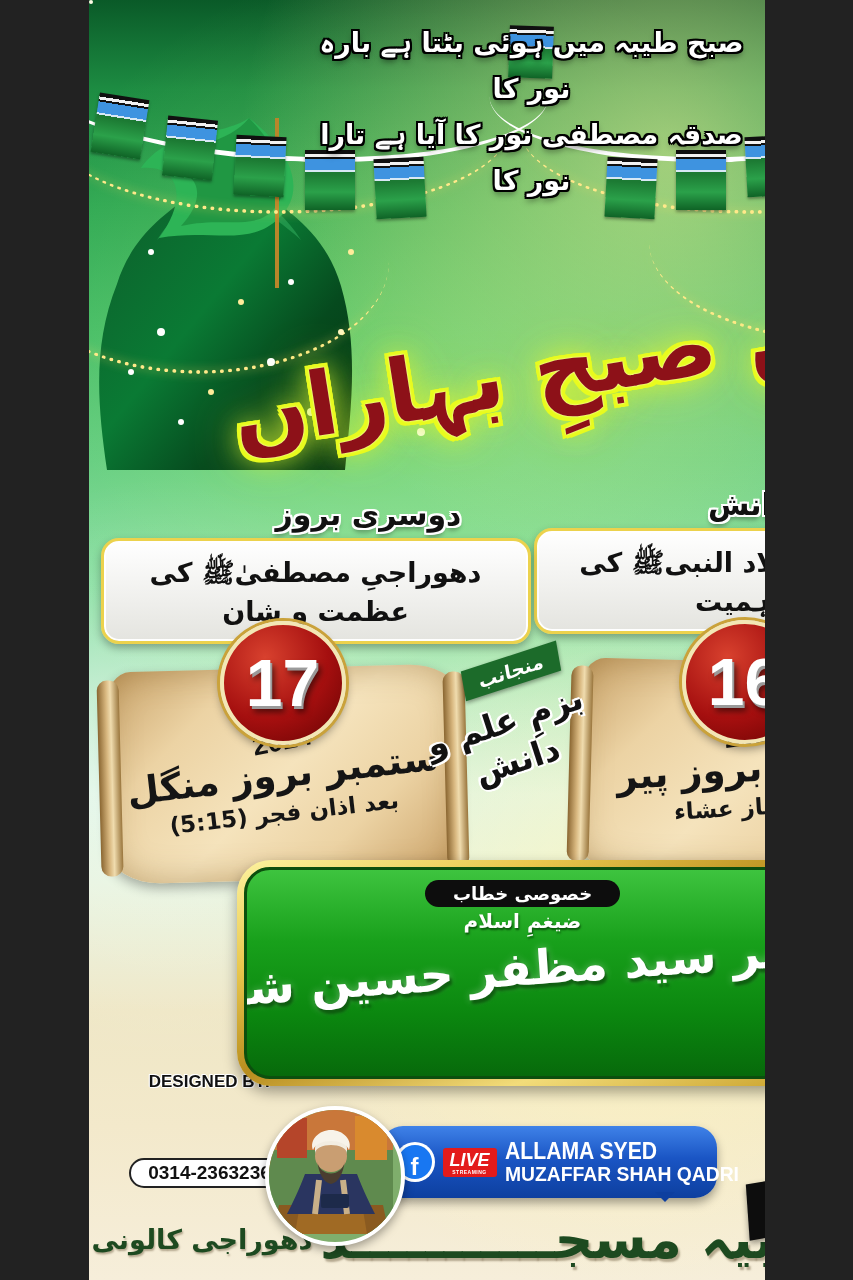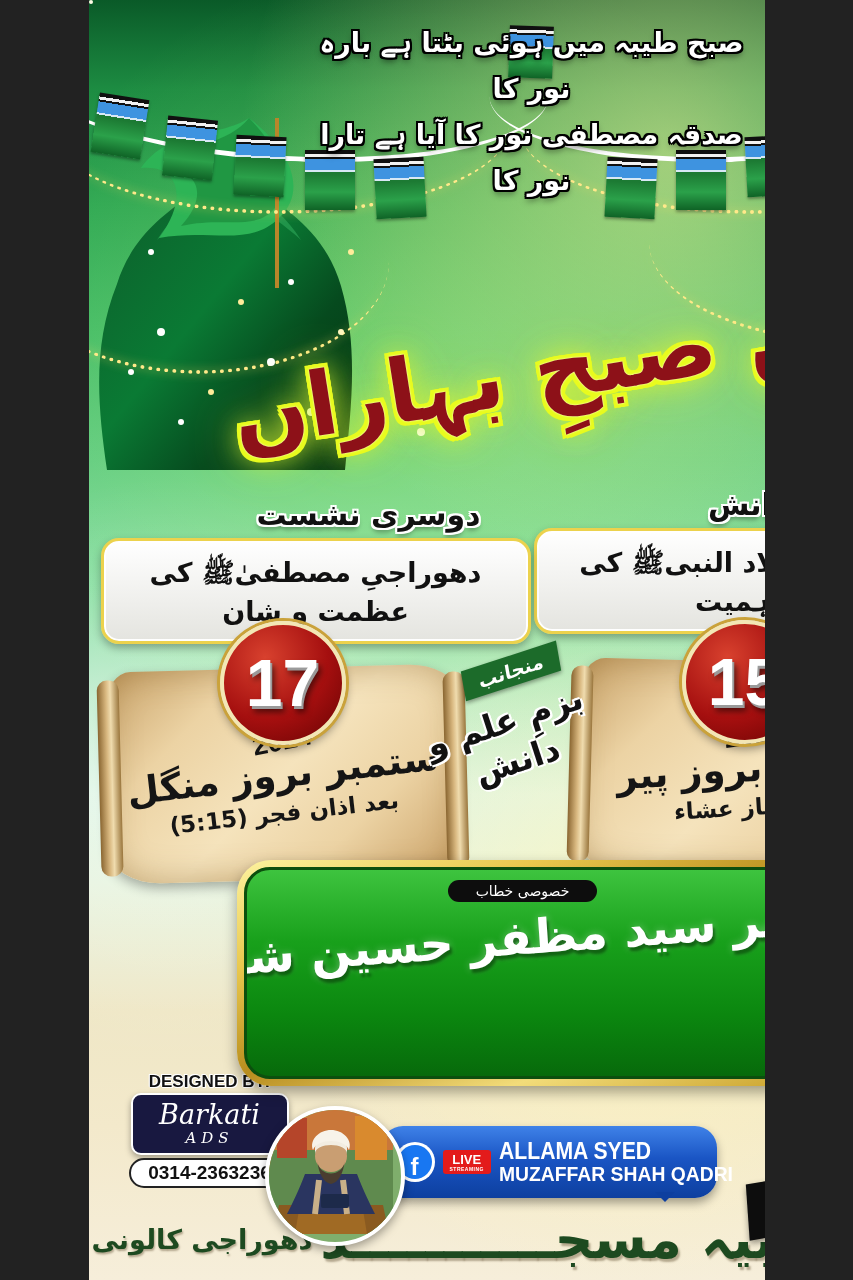--- a/index.html
+++ b/index.html
@@ -93,21 +93,21 @@
   .org-name{position:absolute;left:322px;top:700px;width:200px;text-align:center;font-size:33px;font-weight:bold;color:#111;
     transform:rotate(-18deg);direction:rtl;line-height:1.25;z-index:5;
     text-shadow:2px 0 0 #fff,-2px 0 0 #fff,0 2px 0 #fff,0 -2px 0 #fff,2px 2px 0 #fff,-2px -2px 0 #fff;}
   
   .panel-gold{position:absolute;left:148px;top:860px;width:572px;height:226px;border-radius:34px;padding:7px;box-sizing:border-box;
     background:linear-gradient(160deg,#fdf3a0,#e9c84e 25%,#b88d1e 50%,#f2dc7a 75%,#caa22c);
     box-shadow:0 6px 14px rgba(0,0,0,.35);z-index:4;}
   .panel-green{width:100%;height:100%;border-radius:26px;border:3px solid #0c4f0e;box-sizing:border-box;text-align:center;
     background:linear-gradient(180deg,#3ec43f,#18a01b 35%,#0b870f 70%,#076a0b);overflow:hidden;}
   .panel-pill{display:inline-block;margin-top:10px;background:#0d0d0d;color:#fff;border-radius:16px;padding:3px 28px;
-    font-size:14px;font-weight:normal;direction:rtl;}
+    font-size:18px;font-weight:bold;direction:rtl;}
   .panel-honorific{color:#fff;font-size:20px;font-weight:bold;direction:rtl;margin-top:2px;
     text-shadow:1px 2px 2px rgba(0,50,0,.7);}
   .panel-name{color:#fff;font-size:47px;font-weight:bold;direction:rtl;margin-top:8px;transform:rotate(-4deg);white-space:nowrap;
     text-shadow:2px 4px 3px rgba(0,60,0,.65),0 0 8px rgba(255,255,255,.35);}
   
   .designed-label{position:absolute;left:40px;top:1072px;width:162px;text-align:center;font-family:"Liberation Sans",sans-serif;
     font-size:17px;font-weight:bold;color:#111;
     text-shadow:1px 0 0 #fff,-1px 0 0 #fff,0 1px 0 #fff,0 -1px 0 #fff,1px 1px 0 #fff,-1px -1px 0 #fff;}
   .designer-box{position:absolute;left:42px;top:1093px;width:158px;height:62px;background:#181840;border:2px solid #fff;border-radius:10px;
     box-sizing:border-box;display:flex;flex-direction:column;align-items:center;justify-content:center;box-shadow:0 3px 6px rgba(0,0,0,.35);}
@@ -121,21 +121,21 @@
     box-shadow:0 4px 10px rgba(0,0,0,.35);z-index:6;background:#7fae6c;}
   
   .live-bar{position:absolute;left:292px;top:1126px;width:336px;height:72px;border-radius:22px;z-index:5;
     background:linear-gradient(180deg,#3f82e8,#1a55c4 45%,#0d3f9f);box-shadow:0 5px 10px rgba(0,0,0,.35);
     display:flex;align-items:center;gap:8px;padding:0 10px 0 14px;box-sizing:border-box;}
   .live-bar:after{content:"";position:absolute;right:42px;bottom:-14px;border:10px solid transparent;border-top-color:#0d3f9f;}
   .fb-circle{width:40px;height:40px;border-radius:50%;background:#fff;display:flex;align-items:center;justify-content:center;flex:0 0 auto;}
   .fb-inner{width:34px;height:34px;border-radius:50%;background:#1877f2;color:#fff;font-family:"Liberation Sans",sans-serif;
     font-size:24px;font-weight:bold;display:flex;align-items:flex-end;justify-content:center;overflow:hidden;line-height:.95;}
   .live-badge{background:#e31b1b;color:#fff;border-radius:3px;padding:3px 7px 2px;display:flex;flex-direction:column;align-items:center;flex:0 0 auto;}
-  .live-word{font-family:"Liberation Sans",sans-serif;font-size:13px;font-weight:bold;line-height:1;}
+  .live-word{font-family:"Liberation Sans",sans-serif;font-size:18px;font-weight:bold;line-height:1;font-style:italic;}
   .streaming-word{font-family:"Liberation Sans",sans-serif;font-size:5px;font-weight:bold;letter-spacing:.5px;line-height:1;margin-top:1px;}
   .live-names{display:flex;flex-direction:column;color:#fff;font-family:"Liberation Sans",sans-serif;font-weight:bold;
     transform:scaleX(.92);transform-origin:left center;white-space:nowrap;}
   .ln1{font-size:23px;line-height:1.05;}
   .ln2{font-size:21px;line-height:1.05;}
   
   .venue-tag{position:absolute;left:658px;top:1176px;width:100px;height:56px;background:#0d0d0d;color:#fff;z-index:4;
     display:flex;align-items:center;justify-content:center;font-size:21px;font-weight:bold;direction:rtl;
     transform:rotate(-10deg) skewX(-6deg);box-shadow:0 3px 6px rgba(0,0,0,.4);}
   .venue-line{position:absolute;left:0;right:0;top:1198px;height:82px;direction:rtl;display:flex;align-items:center;
@@ -199,54 +199,51 @@
     <div class="cl">صدقہ مصطفی نور کا آیا ہے تارا نور کا</div>
   </div>
 
   <h1 class="title">جشنِ صبحِ بہاراں</h1>
 
   <div class="sess-header sh-right">پہلی دانش</div>
   <div class="sess-box sb-right">
     <span>محفلِ میلاد النبیﷺ کی اہمیت</span>
   </div>
 
-  <div class="sess-header sh-left">دوسری نشست</div>
+  <div class="sess-header sh-left">دوسری بروز</div>
   <div class="sess-box sb-left">
     <span>دھوراجیِ مصطفیٰﷺ کی عظمت و شان</span>
   </div>
 
   <div class="scroll scr-right">
     <div class="yr">2024</div>
     <div class="main-line">ستمبر بروز پیر</div>
     <div class="sub-line">بعد نماز عشاء</div>
   </div>
-  <div class="day-badge db-right">15</div>
+  <div class="day-badge db-right">16</div>
 
   <div class="scroll scr-left">
     <div class="yr">2024</div>
     <div class="main-line">ستمبر بروز منگل</div>
     <div class="sub-line">بعد اذان فجر (5:15)</div>
   </div>
   <div class="day-badge db-left">17</div>
 
   <div class="org-tag">منجانب</div>
   <div class="org-name">بزمِ علم و دانش</div>
 
   <div class="panel-gold">
     <div class="panel-green">
       <div class="panel-pill">خصوصی خطاب</div>
+      <div class="panel-honorific">ضیغمِ اسلام</div>
       <div class="panel-name">پیر سید مظفر حسین شاہ قادری</div>
     </div>
   </div>
 
   <div class="designed-label">DESIGNED BY:</div>
-  <div class="designer-box">
-    <div class="brand-script">Barkati</div>
-    <div class="brand-sub">ADS</div>
-  </div>
   <div class="phone-pill">0314-2363236</div>
 
   <div class="photo">
     <svg width="124" height="124" viewBox="0 0 124 124">
       <rect x="0" y="0" width="124" height="62" fill="#c9773a"></rect>
       <rect x="0" y="40" width="124" height="84" fill="#5f8a4e"></rect>
       <rect x="8" y="8" width="30" height="40" fill="#b5452a"></rect>
       <rect x="86" y="6" width="32" height="44" fill="#d98a2e"></rect>
       <path d="M10,95 L114,95 L120,124 L4,124 Z" fill="#8a5a20"></path>
       <path d="M30,100 L94,100 L98,124 L26,124 Z" fill="#a06a24"></path>

